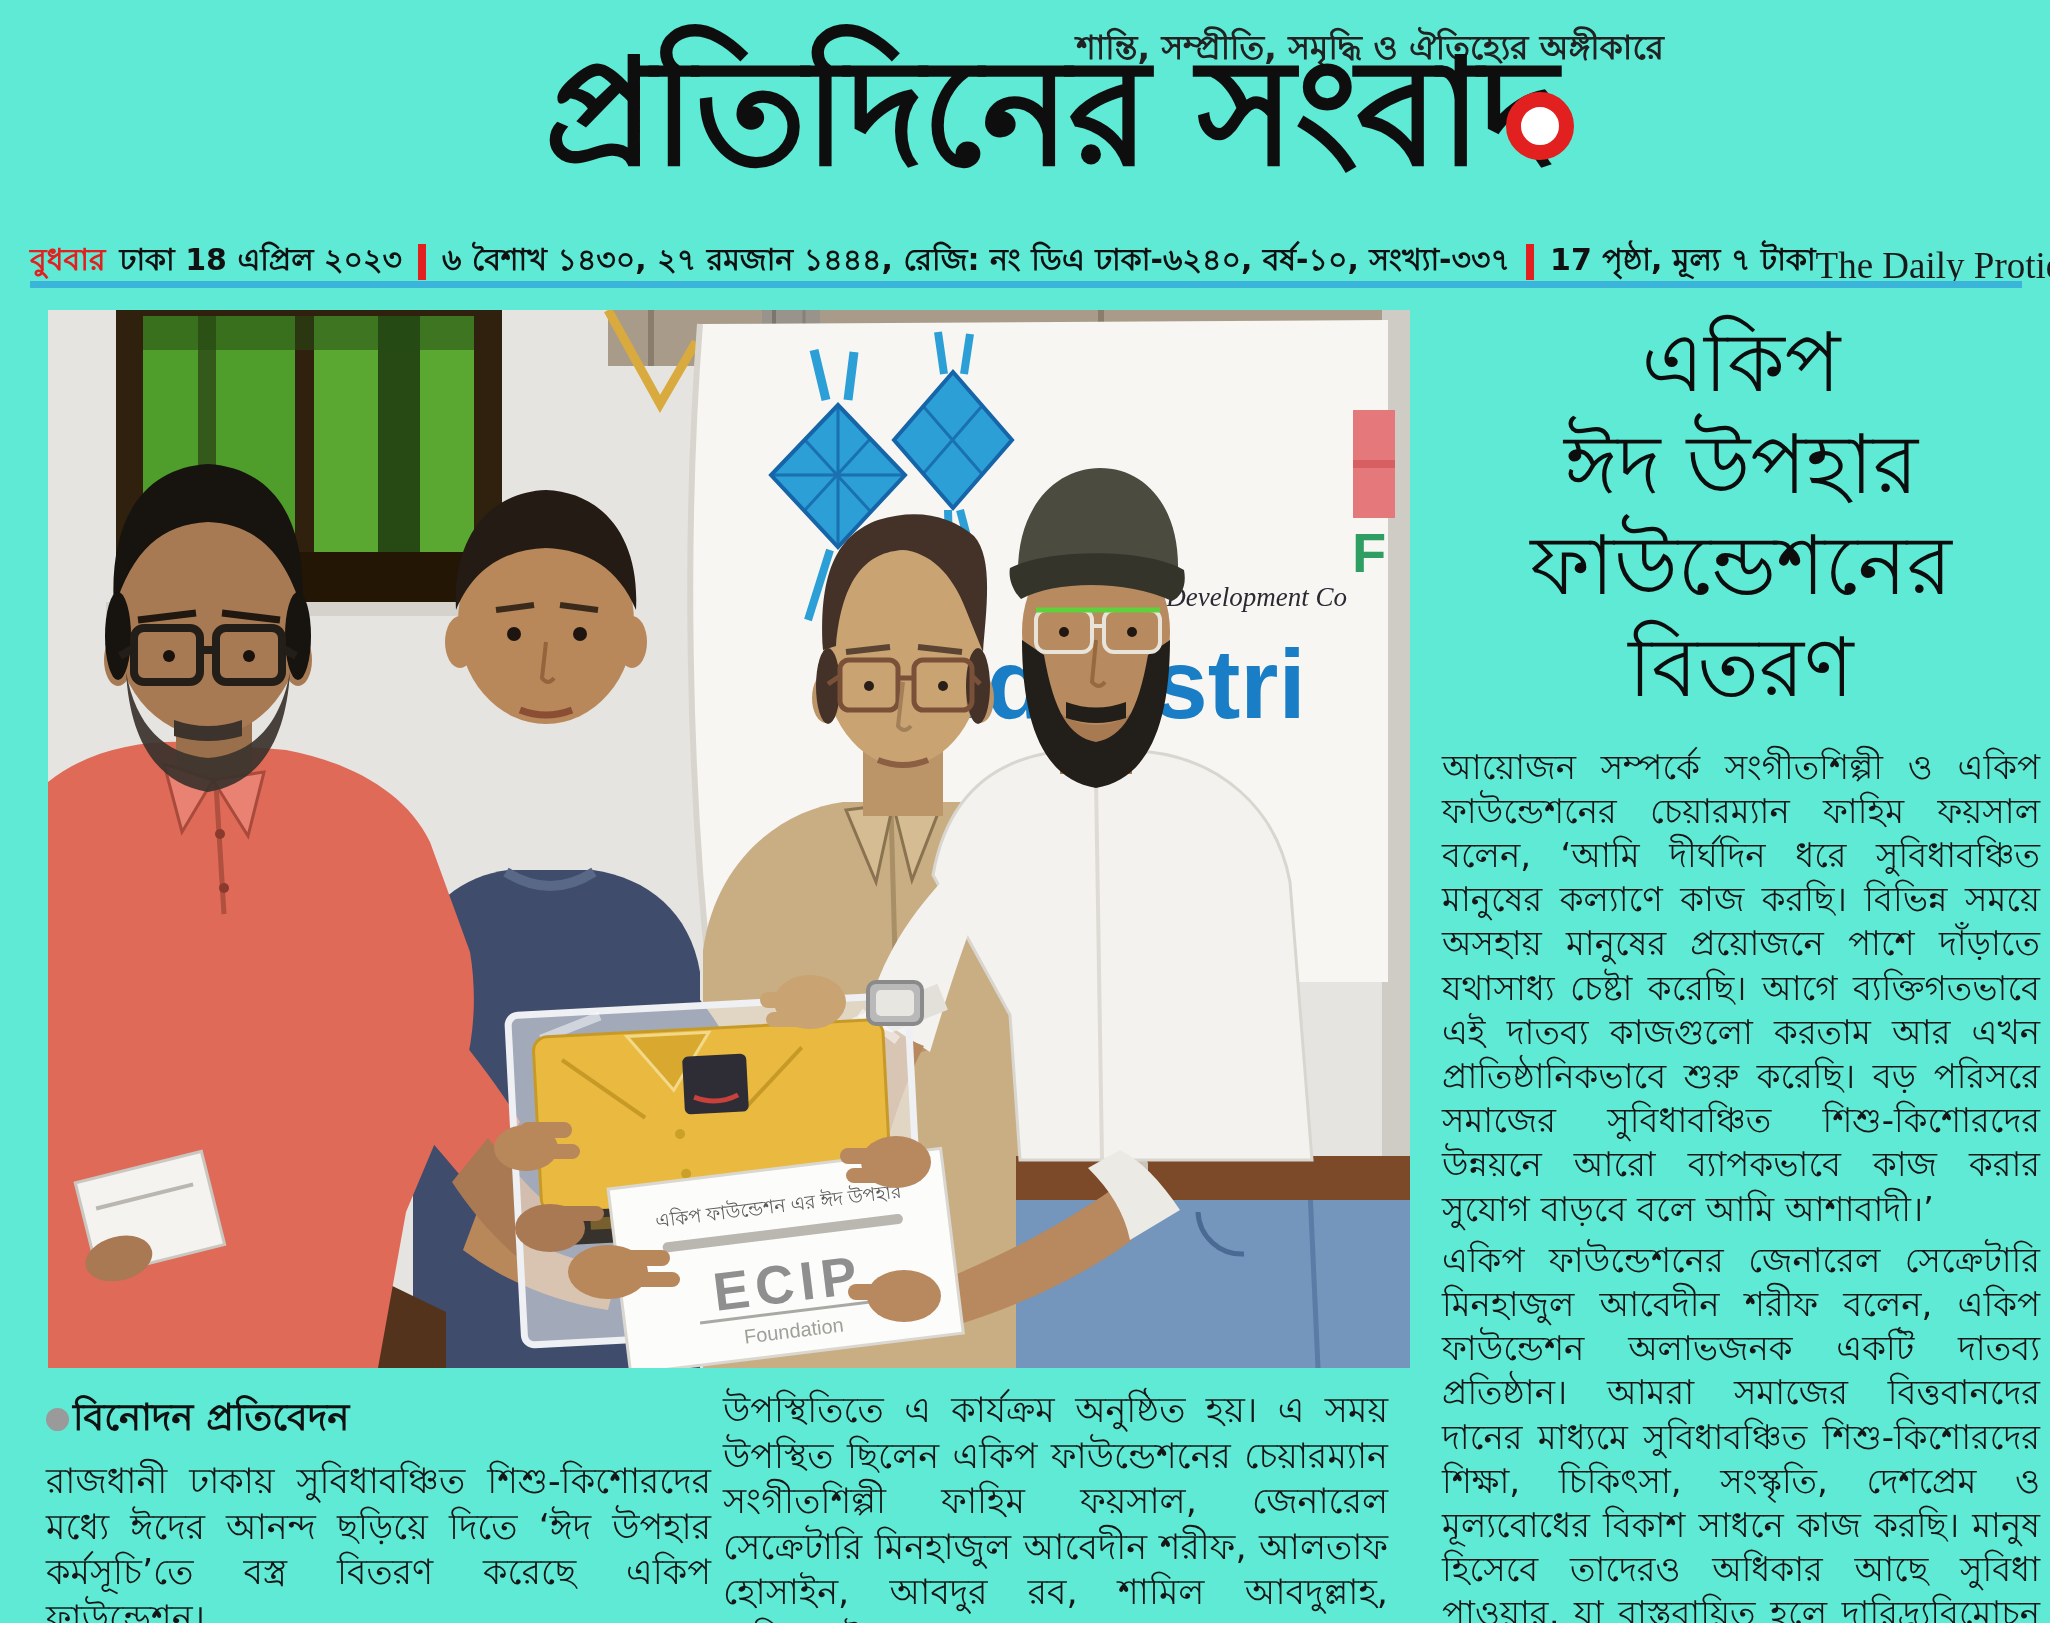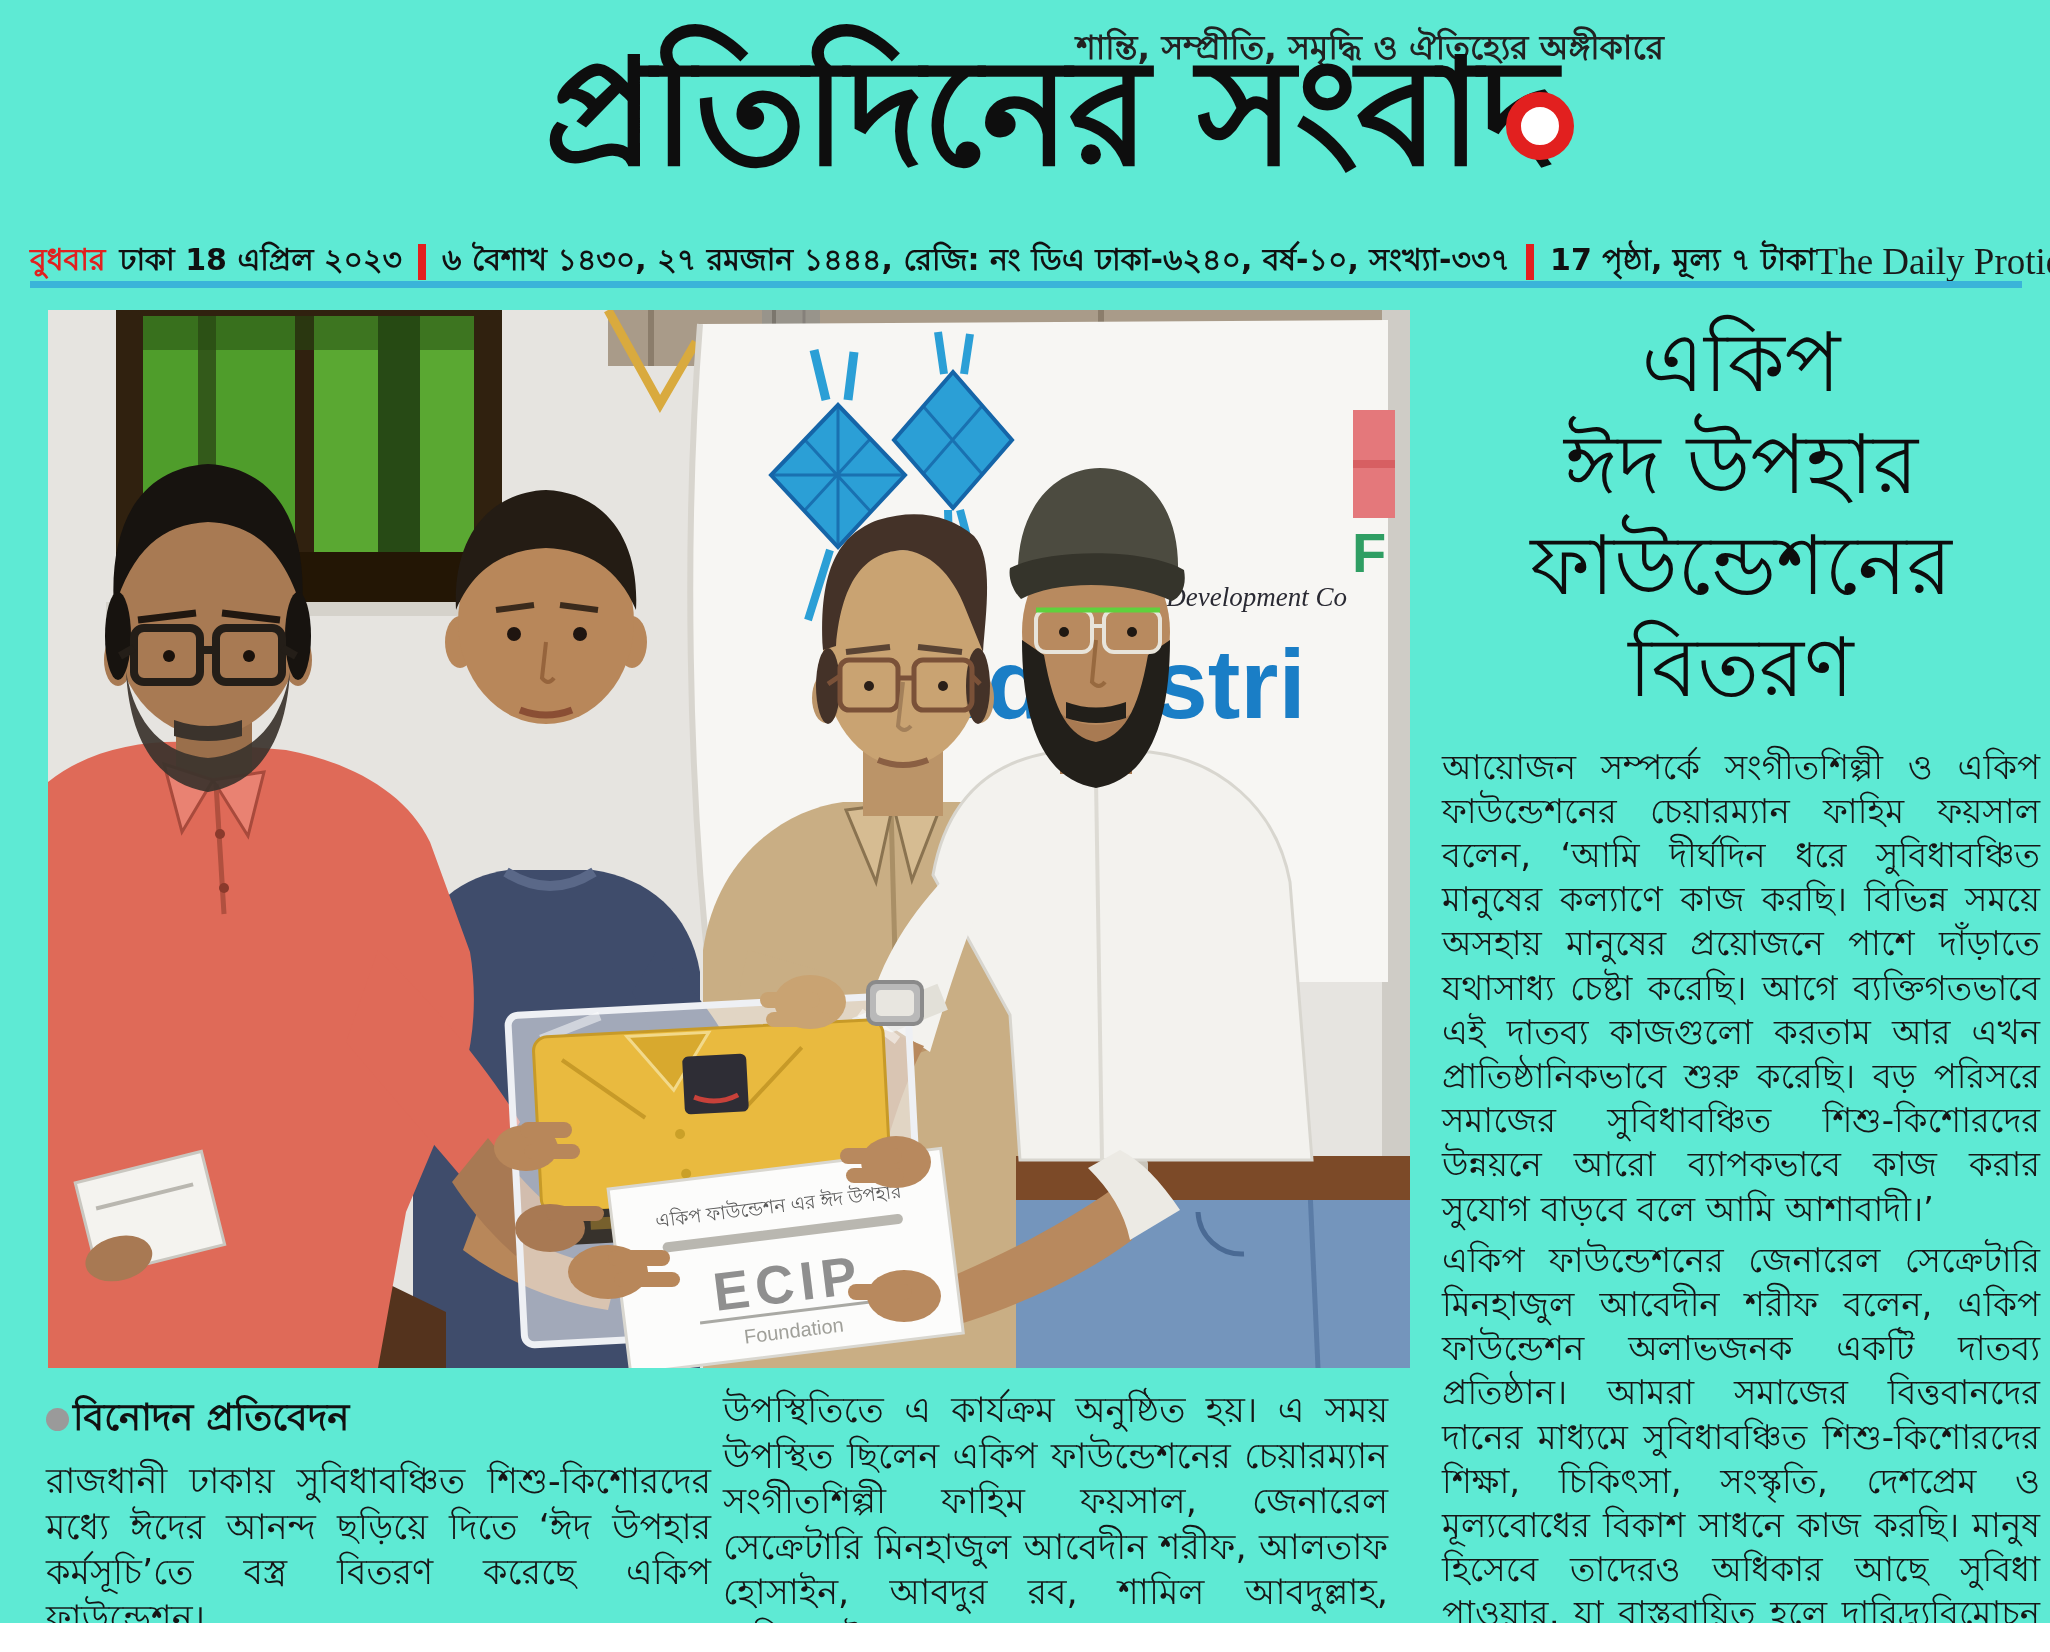--- a/index.html
+++ b/index.html
@@ -7,21 +7,21 @@
         font-family:"DejaVu Sans",sans-serif;color:#111;}
   
   .tagline{position:absolute;top:22px;left:1060px;width:620px;text-align:center;
            font-size:33px;font-weight:600;color:#222;}
   .masthead{position:absolute;top:36px;left:460px;width:1180px;margin:0;text-align:center;
             font-size:148px;line-height:1.05;font-weight:800;color:#0e0e0e;letter-spacing:-2px;}
   .masthead-dot{position:absolute;top:92px;left:1506px;width:38px;height:38px;border-radius:50%;
                 border:15px solid #e2201f;background:#fff;}
   
   .dateline{position:absolute;top:236px;left:30px;right:28px;display:flex;
-            justify-content:space-between;align-items:center;font-size:30px;font-weight:600;}
+            justify-content:space-between;align-items:flex-end;font-size:30px;font-weight:600;}
   .dateline-left{display:flex;align-items:center;white-space:nowrap;}
   .red-text{color:#e2201f;font-weight:800;margin-right:14px;}
   .red-bar{display:inline-block;width:8px;height:36px;background:#e2201f;margin:0 16px;}
   .dateline-right{display:flex;align-items:center;white-space:nowrap;}
   .english-name{font-family:"Liberation Serif",serif;font-size:37px;font-weight:500;color:#1a1a1a;}
   .cyan-rule{position:absolute;top:281px;left:30px;right:28px;height:7px;background:#3ab4d9;}
   
   .photo{position:absolute;left:48px;top:310px;width:1362px;height:1058px;margin:0;}
   .photo svg{display:block;width:100%;height:100%;}
   

